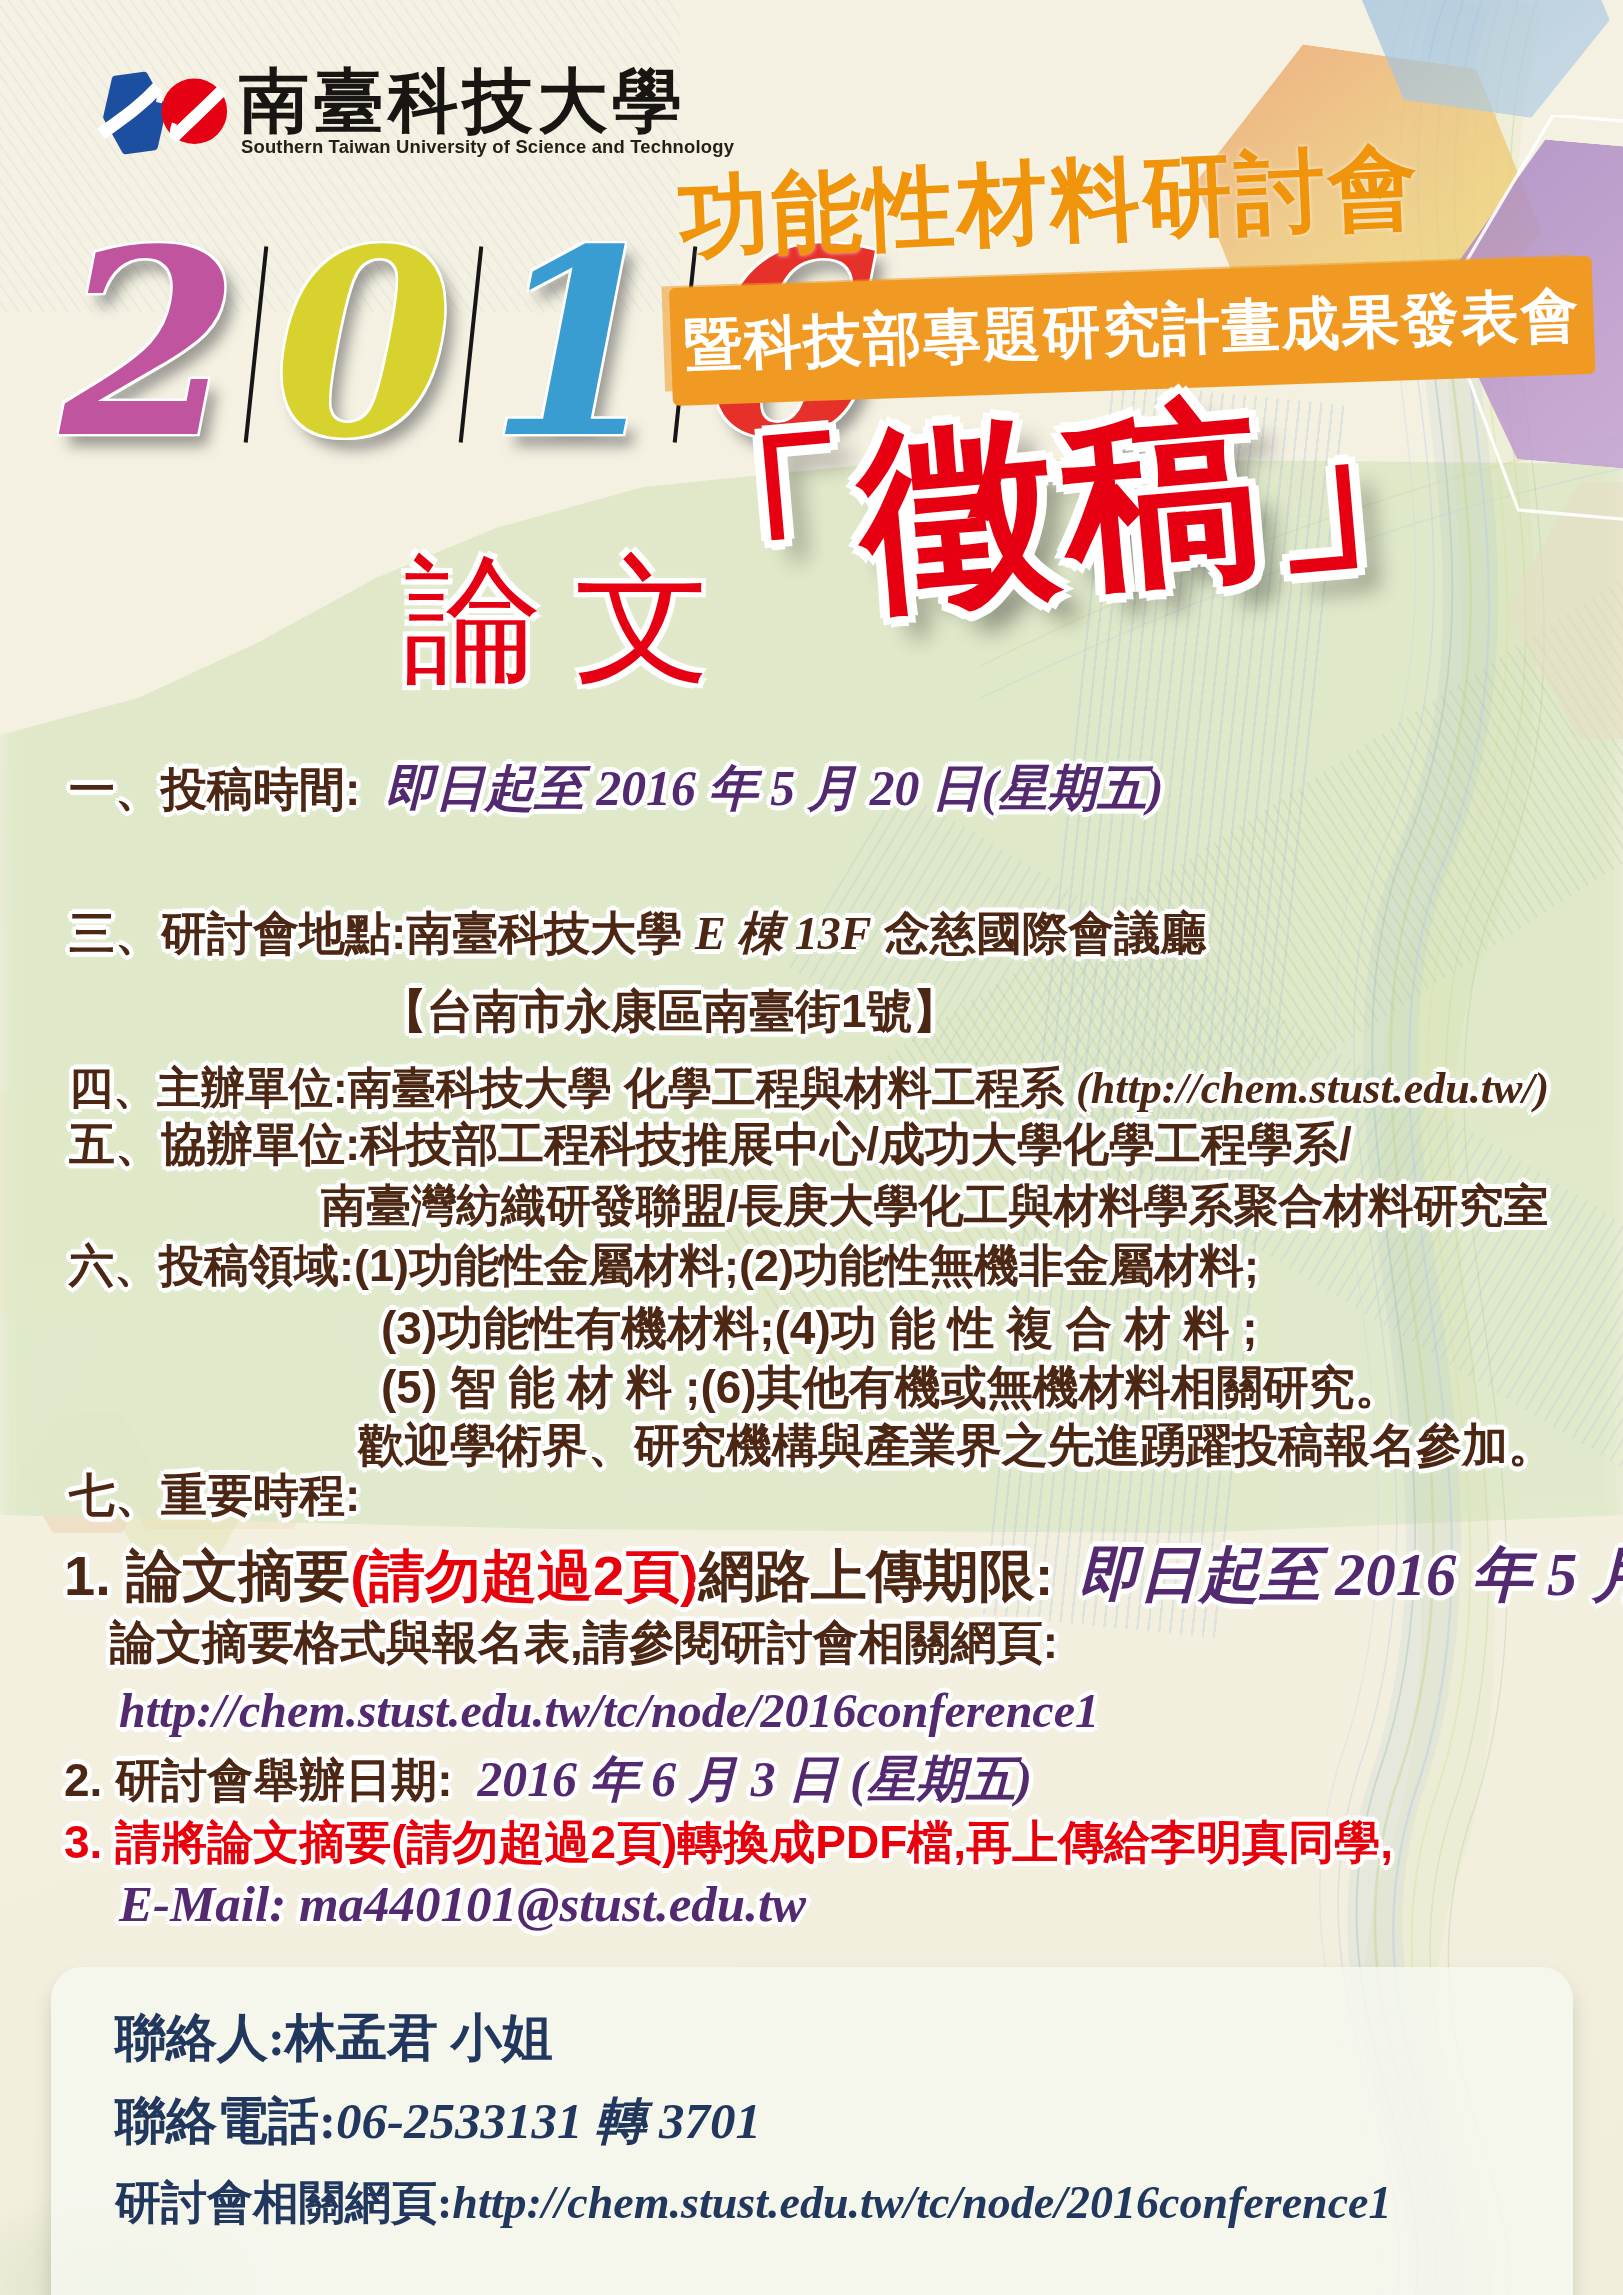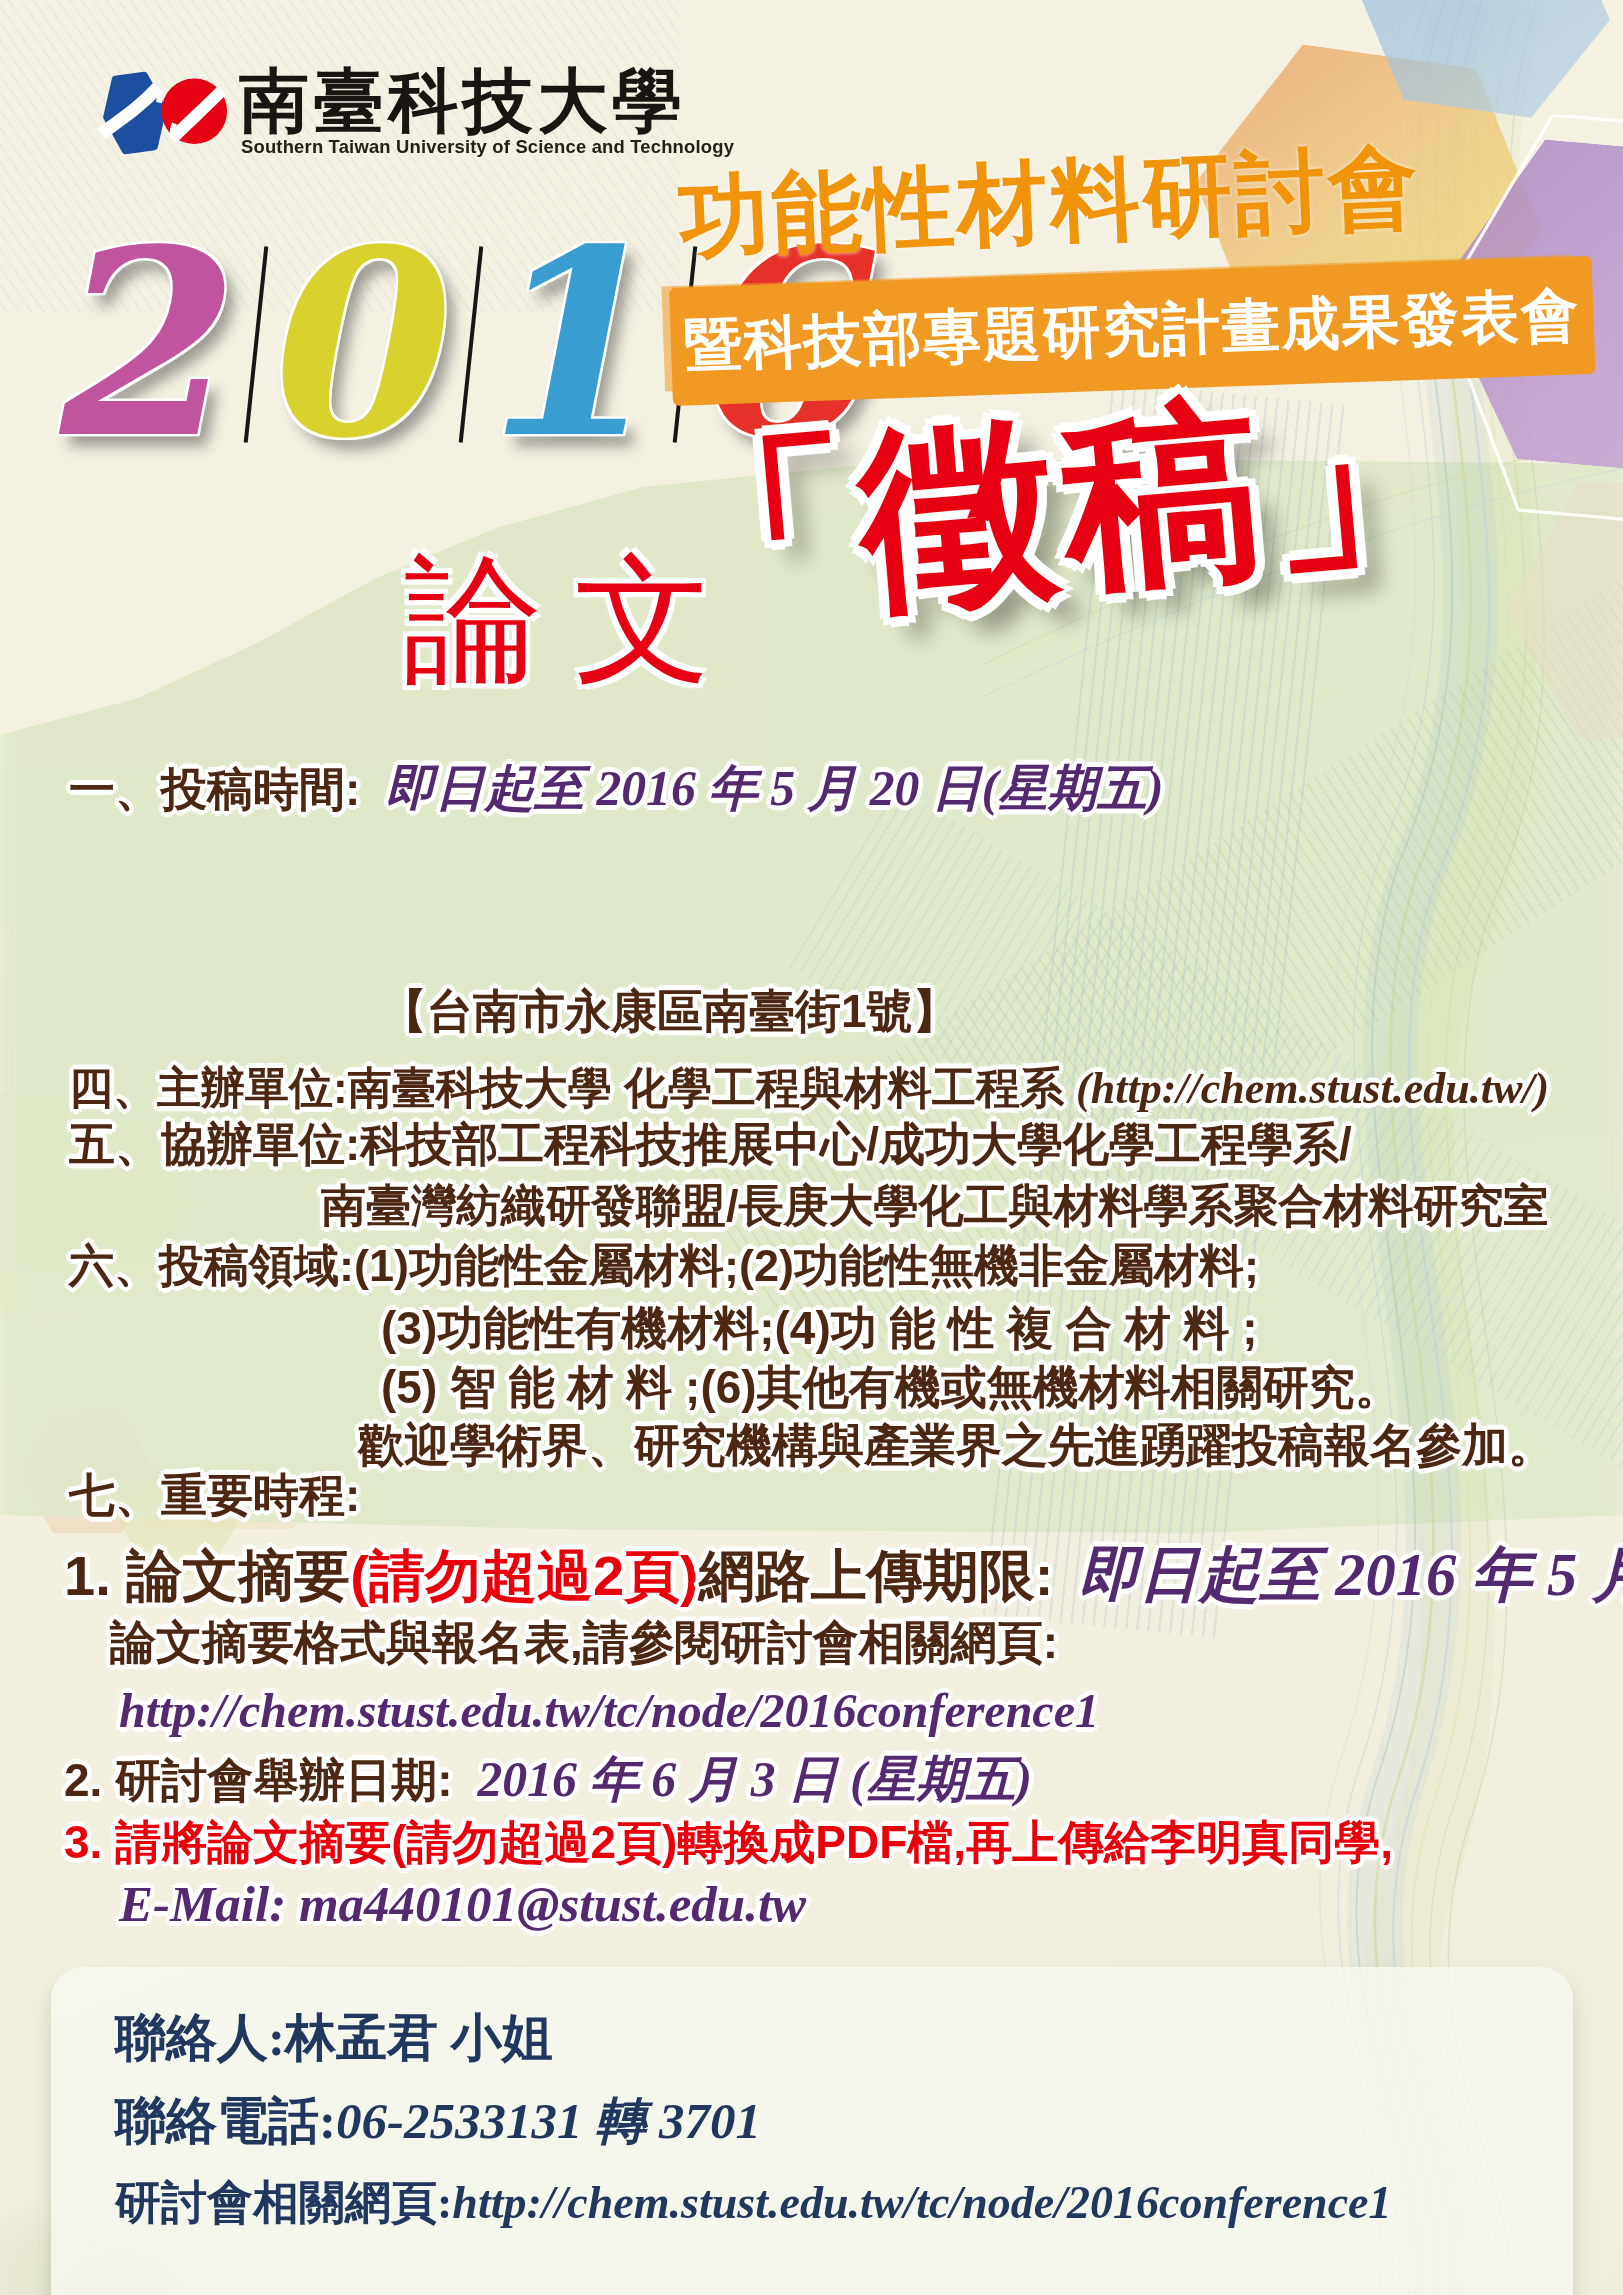--- a/index.html
+++ b/index.html
@@ -176,20 +176,21 @@
 
   <div class="conf-title">功能性材料研討會</div>
   <div class="conf-banner">
     <span>暨科技部專題研究計畫成果發表會</span>
   </div>
 
   <div class="cfp-prefix">論文</div>
   <div class="cfp-main">「徵稿」</div>
 
   <div class="bline l1 halo"><span class="seg-brown">一、投稿時間:</span><span class="seg-val">即日起至 2016 年 5 月 20 日(星期五)</span></div>
+  <div class="bline l3 halo"><span class="seg-brown">三、研討會地點:南臺科技大學 </span><span class="seg-brown seg-bi">E 棟 13F</span><span class="seg-brown"> 念慈國際會議廳</span></div>
   <div class="bline l4 halo"><span class="seg-brown">【台南市永康區南臺街1號】</span></div>
   <div class="bline l5 halo"><span class="seg-brown">四、主辦單位:南臺科技大學 化學工程與材料工程系 </span><span class="seg-brown seg-bi">(http://chem.stust.edu.tw/)</span></div>
   <div class="bline l6 halo"><span class="seg-brown">五、協辦單位:科技部工程科技推展中心/成功大學化學工程學系/</span></div>
   <div class="bline l7 halo"><span class="seg-brown">南臺灣紡織研發聯盟/長庚大學化工與材料學系聚合材料研究室</span></div>
   <div class="bline l8 halo"><span class="seg-brown">六、投稿領域:(1)功能性金屬材料;(2)功能性無機非金屬材料;</span></div>
   <div class="bline l9 halo"><span class="seg-brown">(3)功能性有機材料;(4)功 能 性 複 合 材 料 ;</span></div>
   <div class="bline l10 halo"><span class="seg-brown">(5) 智 能 材 料 ;(6)其他有機或無機材料相關研究。</span></div>
   <div class="bline l11 halo"><span class="seg-brown">歡迎學術界、研究機構與產業界之先進踴躍投稿報名參加。</span></div>
   <div class="bline l12 halo"><span class="seg-brown">七、重要時程:</span></div>
   <div class="bline l13 halo"><span class="seg-brown">1. 論文摘要</span><span class="seg-red">(請勿超過2頁)</span><span class="seg-brown">網路上傳期限:</span><span class="seg-val">即日起至 2016 年 5 月 20 日(星期五),</span></div>

